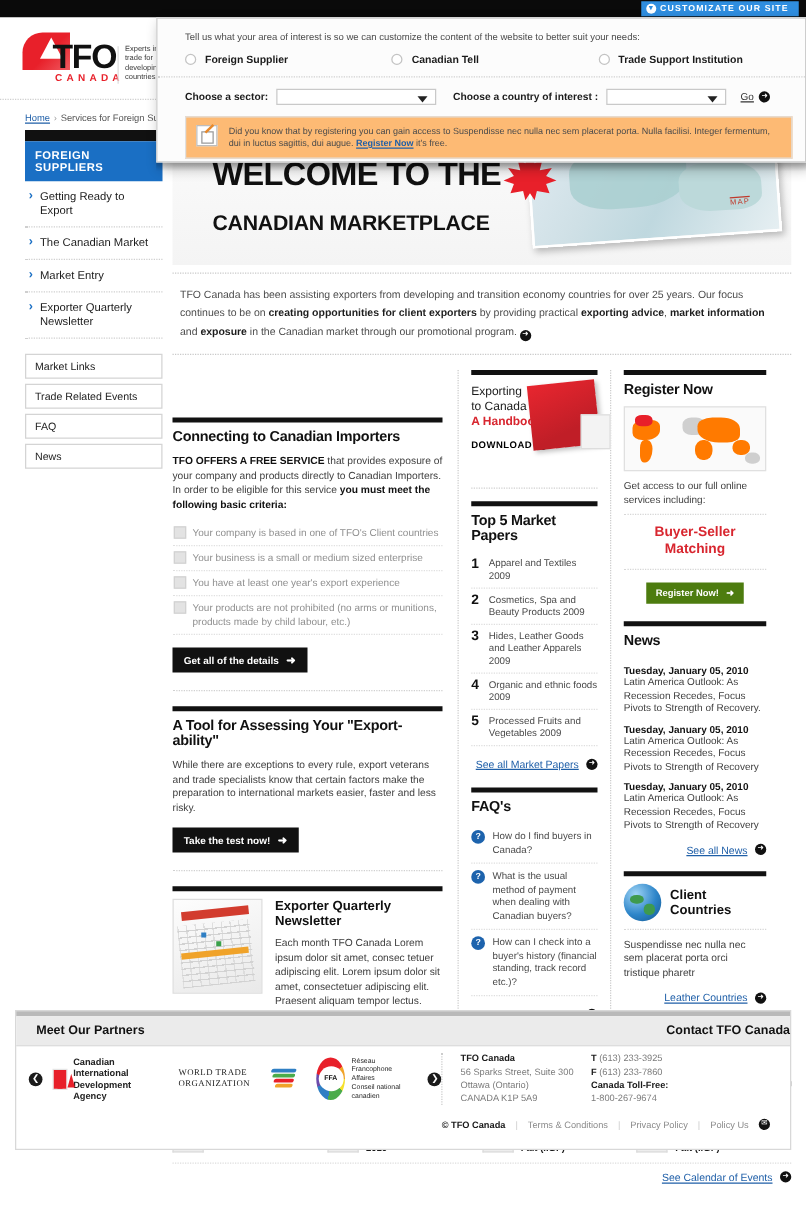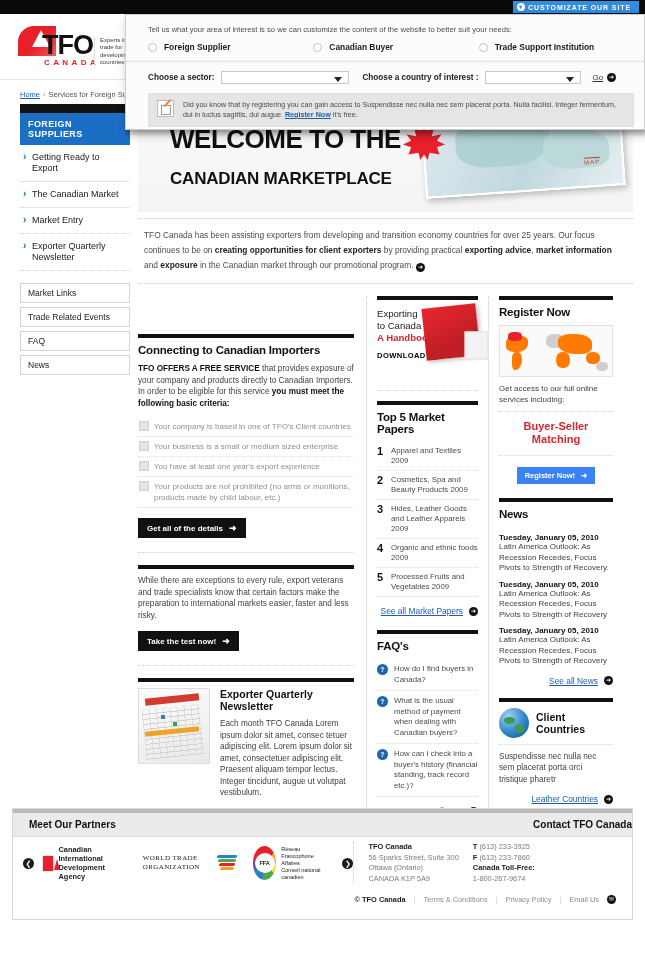--- a/index.html
+++ b/index.html
@@ -174,21 +174,21 @@
     width:8px; height:8px; background:#e3e3e3; border:1px solid #d2d2d2;
   }
   .btn-black {
     display:inline-flex; align-items:center; gap:6px;
     background:#111; color:#fff; font-size:8px; font-weight:bold;
     padding:5px 9px; margin-top:10px; cursor:pointer;
   }
   .btn-black .ar { font-size:9px; }
   .btn-red {
     display:inline-flex; align-items:center; gap:6px;
-    background:#3b82f6; color:#fff; font-size:7.5px; font-weight:bold;
+    background:#4d7c0f; color:#fff; font-size:7.5px; font-weight:bold;
     padding:4px 8px; cursor:pointer;
   }
 
   .sep-line { border-top:1px dotted #d0d0d0; margin:14px 0 0; }
 
   
   .news-row { display:flex; gap:10px; margin-top:6px; }
   .news-thumb {
     width:72px; height:76px; flex:0 0 72px;
     background:linear-gradient(160deg,#fdfdfd,#e9e9e9);
@@ -386,21 +386,21 @@
     position:relative; cursor:pointer;
   }
   .sel:after{
     content:""; position:absolute; right:6px; top:5px;
     border-left:4px solid transparent; border-right:4px solid transparent;
     border-top:5px solid #222;
   }
   .ov-go { display:flex; align-items:center; gap:4px; margin-left:4px; cursor:pointer; }
   .ov-go .g { font-size:8px; color:#333; text-decoration:underline; }
   .ov-note {
-    margin:0 10px 0 22px; background:#e5e5e5; border:1px solid #e0e0e0;
+    margin:0 10px 0 22px; background:#fdba74; border:1px solid #e0e0e0;
     display:flex; gap:9px; padding:6px 8px; align-items:flex-start;
   }
   .note-ic {
     width:17px; height:17px; border:1px solid #bdbdbd; background:#fff;
     position:relative; flex:0 0 17px;
   }
   .note-ic:after{
     content:""; position:absolute; right:1px; top:1px; width:9px; height:2px;
     background:#e8892a; transform:rotate(-45deg);
   }
@@ -495,20 +495,21 @@
           <div class="btn-black">
             <span>Get all of the details</span>
             <span class="ar">➜</span>
           </div>
         </div>
 
         <div class="sep-line"></div>
 
         <div style="margin-top:12px">
           <div class="blk-cap"></div>
+          <h2 class="blk-h">A Tool for Assessing Your "Export-ability"</h2>
           <div class="body-txt">While there are exceptions to every rule, export veterans and trade specialists know that certain factors make the preparation to international markets easier, faster and less risky.</div>
           <div class="btn-black">
             <span>Take the test now!</span>
             <span class="ar">➜</span>
           </div>
         </div>
 
         <div class="sep-line"></div>
 
         <div style="margin-top:12px">
@@ -779,36 +780,36 @@
         </div>
       </div>
     </div>
     <div class="f-bottom">
       <b>© TFO Canada</b>
       <span class="sep">|</span>
       <a>Terms &amp; Conditions</a>
       <span class="sep">|</span>
       <a>Privacy Policy</a>
       <span class="sep">|</span>
-      <a>Email Us</a>
+      <a>Policy Us</a>
       <span class="arrow-ic">✉</span>
     </div>
   </div>
 
   <div class="shadow-strip"></div>
   <div class="overlay">
     <div class="ov-lead">Tell us what your area of interest is so we can customize the content of the website to better suit your needs:</div>
     <div class="ov-radios">
       <div class="r">
         <span class="radio"></span>
         <span class="lbl">Foreign Supplier</span>
       </div>
       <div class="r">
         <span class="radio"></span>
-        <span class="lbl">Canadian Buyer</span>
+        <span class="lbl">Canadian Tell</span>
       </div>
       <div class="r">
         <span class="radio"></span>
         <span class="lbl">Trade Support Institution</span>
       </div>
     </div>
     <div class="ov-selects">
       <span class="lb">Choose a sector:</span>
       <span class="sel"></span>
       <span class="lb" style="margin-left:6px">Choose a country of interest :</span>

